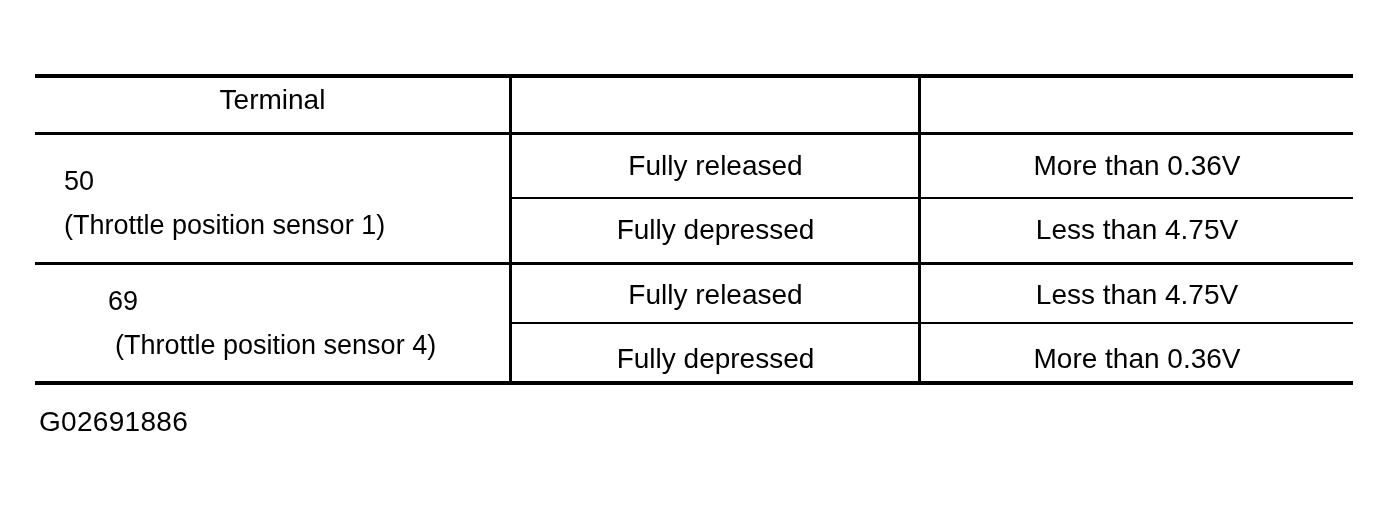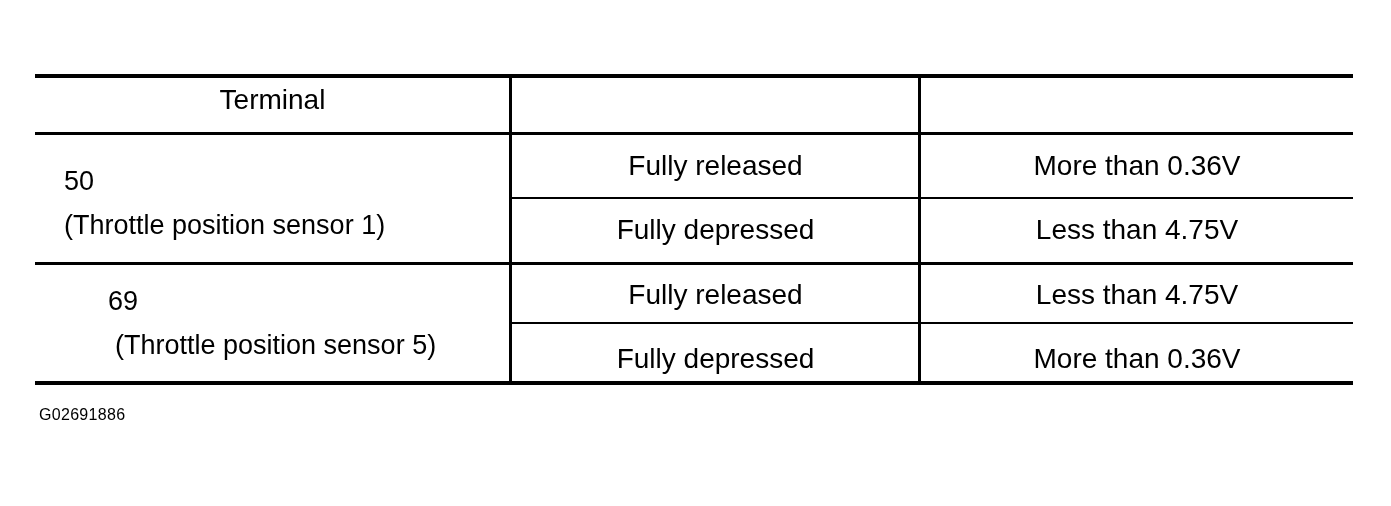--- a/index.html
+++ b/index.html
@@ -133,21 +133,21 @@
   .volt-1 { left: 921px; top: 152px; width: 432px; }
   .volt-2 { left: 921px; top: 216px; width: 432px; }
   .volt-3 { left: 921px; top: 281px; width: 432px; }
   .volt-4 { left: 921px; top: 345px; width: 432px; }
 
   
   .caption {
     position: absolute;
     left: 39px;
     top: 406px;
-    font-size: 16px;
+    font-size: 28px;
     letter-spacing: 0.3px;
     white-space: nowrap;
   }
 </style>
 </head>
 <body>
 
 <div class="sheet">
 
   <div class="rule-top"></div>
@@ -167,21 +167,21 @@
   </div>
 
   <div class="cell cell-center pedal-1">Fully released</div>
   <div class="cell cell-center volt-1">More than 0.36V</div>
 
   <div class="cell cell-center pedal-2">Fully depressed</div>
   <div class="cell cell-center volt-2">Less than 4.75V</div>
 
   <div class="term-group term-69">
     <span class="term-number">69</span>
-    <span class="term-desc">(Throttle position sensor 5)</span>
+    <span class="term-desc">(Throttle position sensor 4)</span>
   </div>
 
   <div class="cell cell-center pedal-3">Fully released</div>
   <div class="cell cell-center volt-3">Less than 4.75V</div>
 
   <div class="cell cell-center pedal-4">Fully depressed</div>
   <div class="cell cell-center volt-4">More than 0.36V</div>
 
   <div class="caption">G02691886</div>
 

